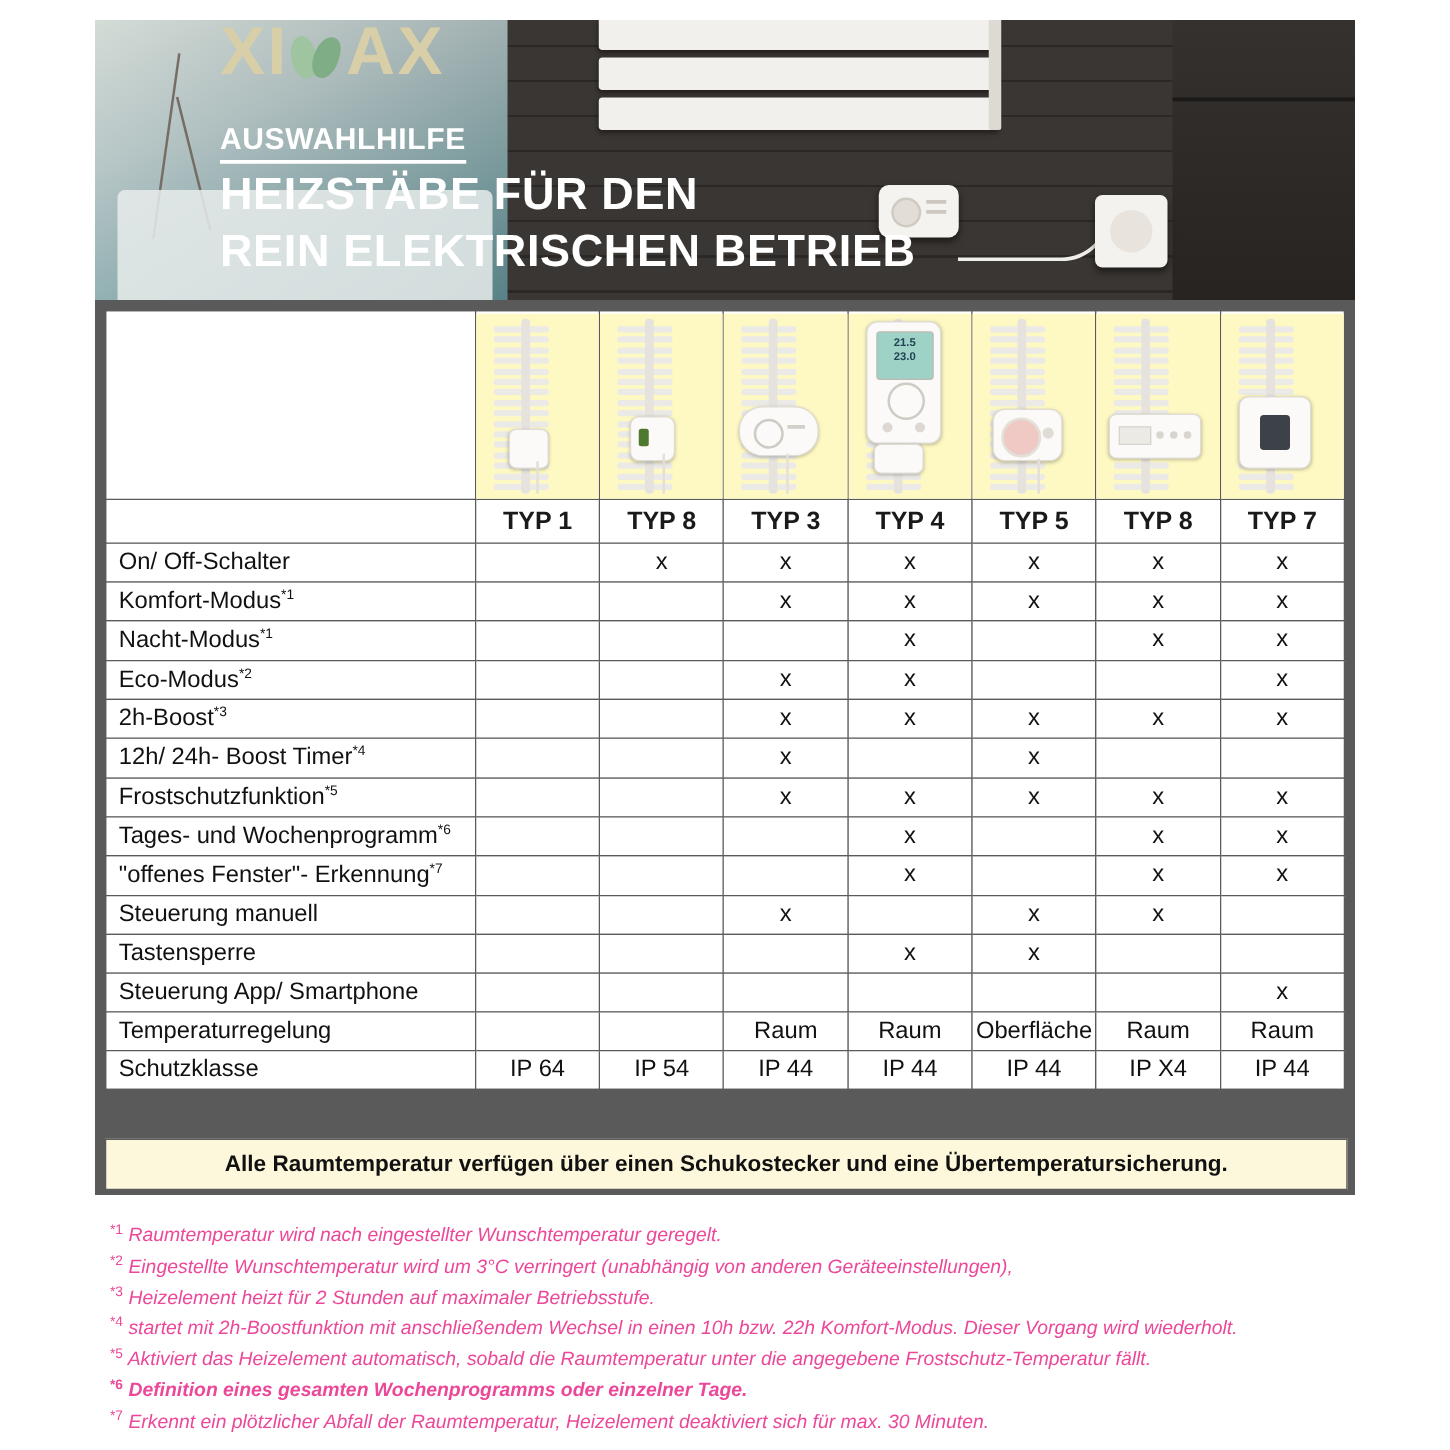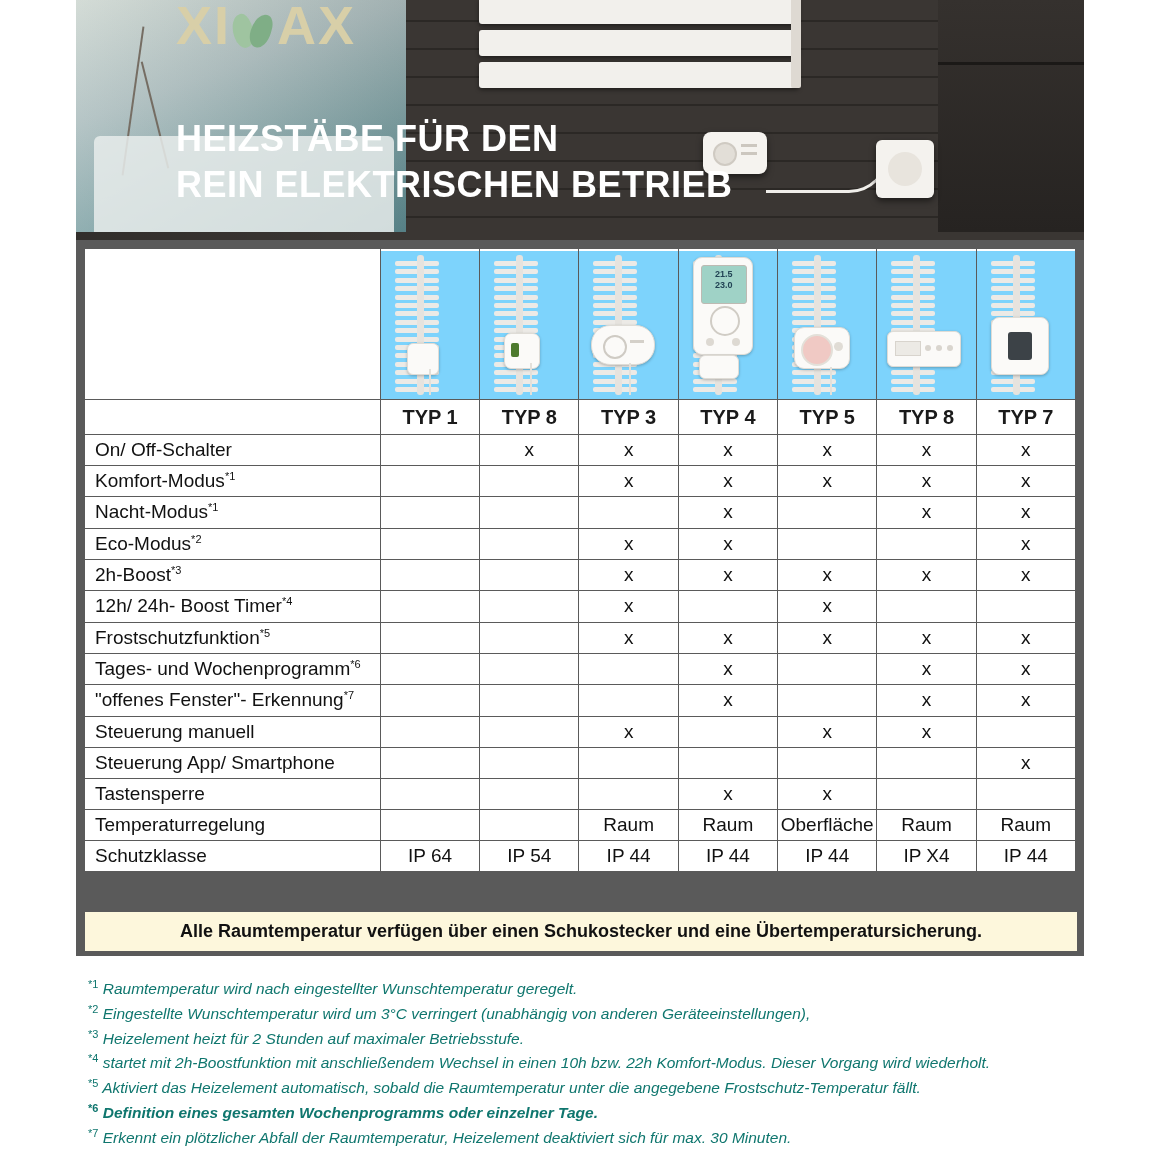--- a/index.html
+++ b/index.html
@@ -1,20 +1,20 @@
 <!DOCTYPE html>
 <html><head>
 <meta charset="utf-8">
 <style>
   html,body{margin:0;padding:0;background:#ffffff;}
   body{width:1160px;height:1160px;font-family:"Liberation Sans",sans-serif;color:#1a1a1a;overflow:hidden;}
   .page{position:relative;width:1160px;height:1160px;}
 
   
-  .hero{position:absolute;left:76px;top:0;width:1008px;height:300px;overflow:hidden;background:#0f766e;}
+  .hero{position:absolute;left:76px;top:16px;width:1008px;height:300px;overflow:hidden;background:#0f766e;}
   .hero-bg{position:absolute;inset:0;
     background:
       linear-gradient(90deg, rgba(0,0,0,0.15) 0%, rgba(0,0,0,0.0) 30%),
       repeating-linear-gradient(0deg,#3a3633 0px,#3a3633 26px,#2b2825 26px,#2b2825 28px),
       repeating-linear-gradient(90deg,#3d3936 0px,#3d3936 78px,#2f2c29 78px,#2f2c29 80px);
   }
   .hero-left{position:absolute;left:0;top:0;width:330px;height:232px;
     background:linear-gradient(160deg,#cfd8d2 0%,#aebfc0 35%,#7fa3a6 70%,#5d8b91 100%);}
   .hero-left:after{content:"";position:absolute;left:18px;bottom:0;width:300px;height:96px;background:#e8eceb;border-radius:6px 6px 0 0;opacity:.85;}
   .hero-left-twig{position:absolute;left:56px;top:26px;width:2px;height:150px;background:#6b6257;transform:rotate(8deg);}
@@ -50,29 +50,29 @@
   .tbl{position:absolute;left:8px;top:8px;width:992px;border-collapse:collapse;table-layout:fixed;}
   .tbl td{background:#ffffff;border:1px solid #5a5a5a;padding:0;}
   .lbl{font-size:19px;color:#111;padding:4px 0 4px 10px !important;white-space:nowrap;}
   .lbl sup{font-size:11px;}
   .cell{text-align:center;font-size:19px;color:#111;height:30px;}
   .imgrow td{height:150px;vertical-align:bottom;}
   .typrow td{height:34px;text-align:center;font-size:20px;font-weight:700;}
   .noteband{position:absolute;left:8px;width:992px;background:#fdf7dc;border:1px solid #5a5a5a;text-align:center;font-size:18px;font-weight:700;color:#111;padding:9px 0;}
 
   
-  .thumb{position:relative;width:100%;height:148px;background:#7dd3fc;overflow:hidden;}
+  .thumb{position:relative;width:100%;height:148px;background:#fef9c3;overflow:hidden;}
   .th-rad{position:absolute;left:14px;top:4px;width:44px;height:140px;}
   .th-rad i{position:absolute;left:0;width:44px;height:5px;background:#eceae6;border-radius:2px;display:block;}
   .th-post{position:absolute;left:36px;top:4px;width:7px;height:140px;background:#e6e3de;border-radius:3px;}
   .dev{position:absolute;background:#fbfaf8;border:1px solid #dfdcd6;border-radius:6px;box-shadow:0 1px 3px rgba(0,0,0,.25);}
   .wire{position:absolute;border-left:2px solid #e3e0da;}
 
   
-  .fn{position:absolute;left:88px;width:1000px;font-size:15.5px;font-style:italic;color:#0f766e;}
+  .fn{position:absolute;left:88px;width:1000px;font-size:15.5px;font-style:italic;color:#ec4899;}
   .fn sup{font-style:normal;font-size:11px;}
 </style>
 </head>
 <body>
 
 <div class="page">
 
   <div class="hero">
     <div class="hero-bg"></div>
     <div class="hero-left">
@@ -89,20 +89,21 @@
     </div>
     <div class="heater">
       <div class="knob"></div>
         <div class="ln"></div>
         <div class="ln2"></div>
     </div>
     <div class="cable"></div>
     <div class="socket"></div>
 
     <div class="logo">XI<span class="leaf"></span>AX</div>
+    <div class="hero-kicker">AUSWAHLHILFE</div>
     <div class="hero-l1">HEIZSTÄBE FÜR DEN</div>
     <div class="hero-l2">REIN ELEKTRISCHEN BETRIEB</div>
   </div>
 
   <div class="tblwrap">
     <table class="tbl">
       <colgroup>
         <col style="width:295px">
         <col style="width:99px">
           <col style="width:99px">
@@ -413,38 +414,38 @@
             <td class="lbl">Steuerung manuell</td>
             <td class="cell"></td>
             <td class="cell"></td>
             <td class="cell">x</td>
             <td class="cell"></td>
             <td class="cell">x</td>
             <td class="cell">x</td>
             <td class="cell"></td>
           </tr>
           <tr>
+            <td class="lbl">Tastensperre</td>
+            <td class="cell"></td>
+            <td class="cell"></td>
+            <td class="cell"></td>
+            <td class="cell">x</td>
+            <td class="cell">x</td>
+            <td class="cell"></td>
+            <td class="cell"></td>
+          </tr>
+          <tr>
             <td class="lbl">Steuerung App/ Smartphone</td>
             <td class="cell"></td>
             <td class="cell"></td>
             <td class="cell"></td>
             <td class="cell"></td>
             <td class="cell"></td>
             <td class="cell"></td>
             <td class="cell">x</td>
-          </tr>
-          <tr>
-            <td class="lbl">Tastensperre</td>
-            <td class="cell"></td>
-            <td class="cell"></td>
-            <td class="cell"></td>
-            <td class="cell">x</td>
-            <td class="cell">x</td>
-            <td class="cell"></td>
-            <td class="cell"></td>
           </tr>
           <tr>
             <td class="lbl">Temperaturregelung</td>
             <td class="cell"></td>
             <td class="cell"></td>
             <td class="cell">Raum</td>
             <td class="cell">Raum</td>
             <td class="cell">Oberfläche</td>
             <td class="cell">Raum</td>
             <td class="cell">Raum</td>

